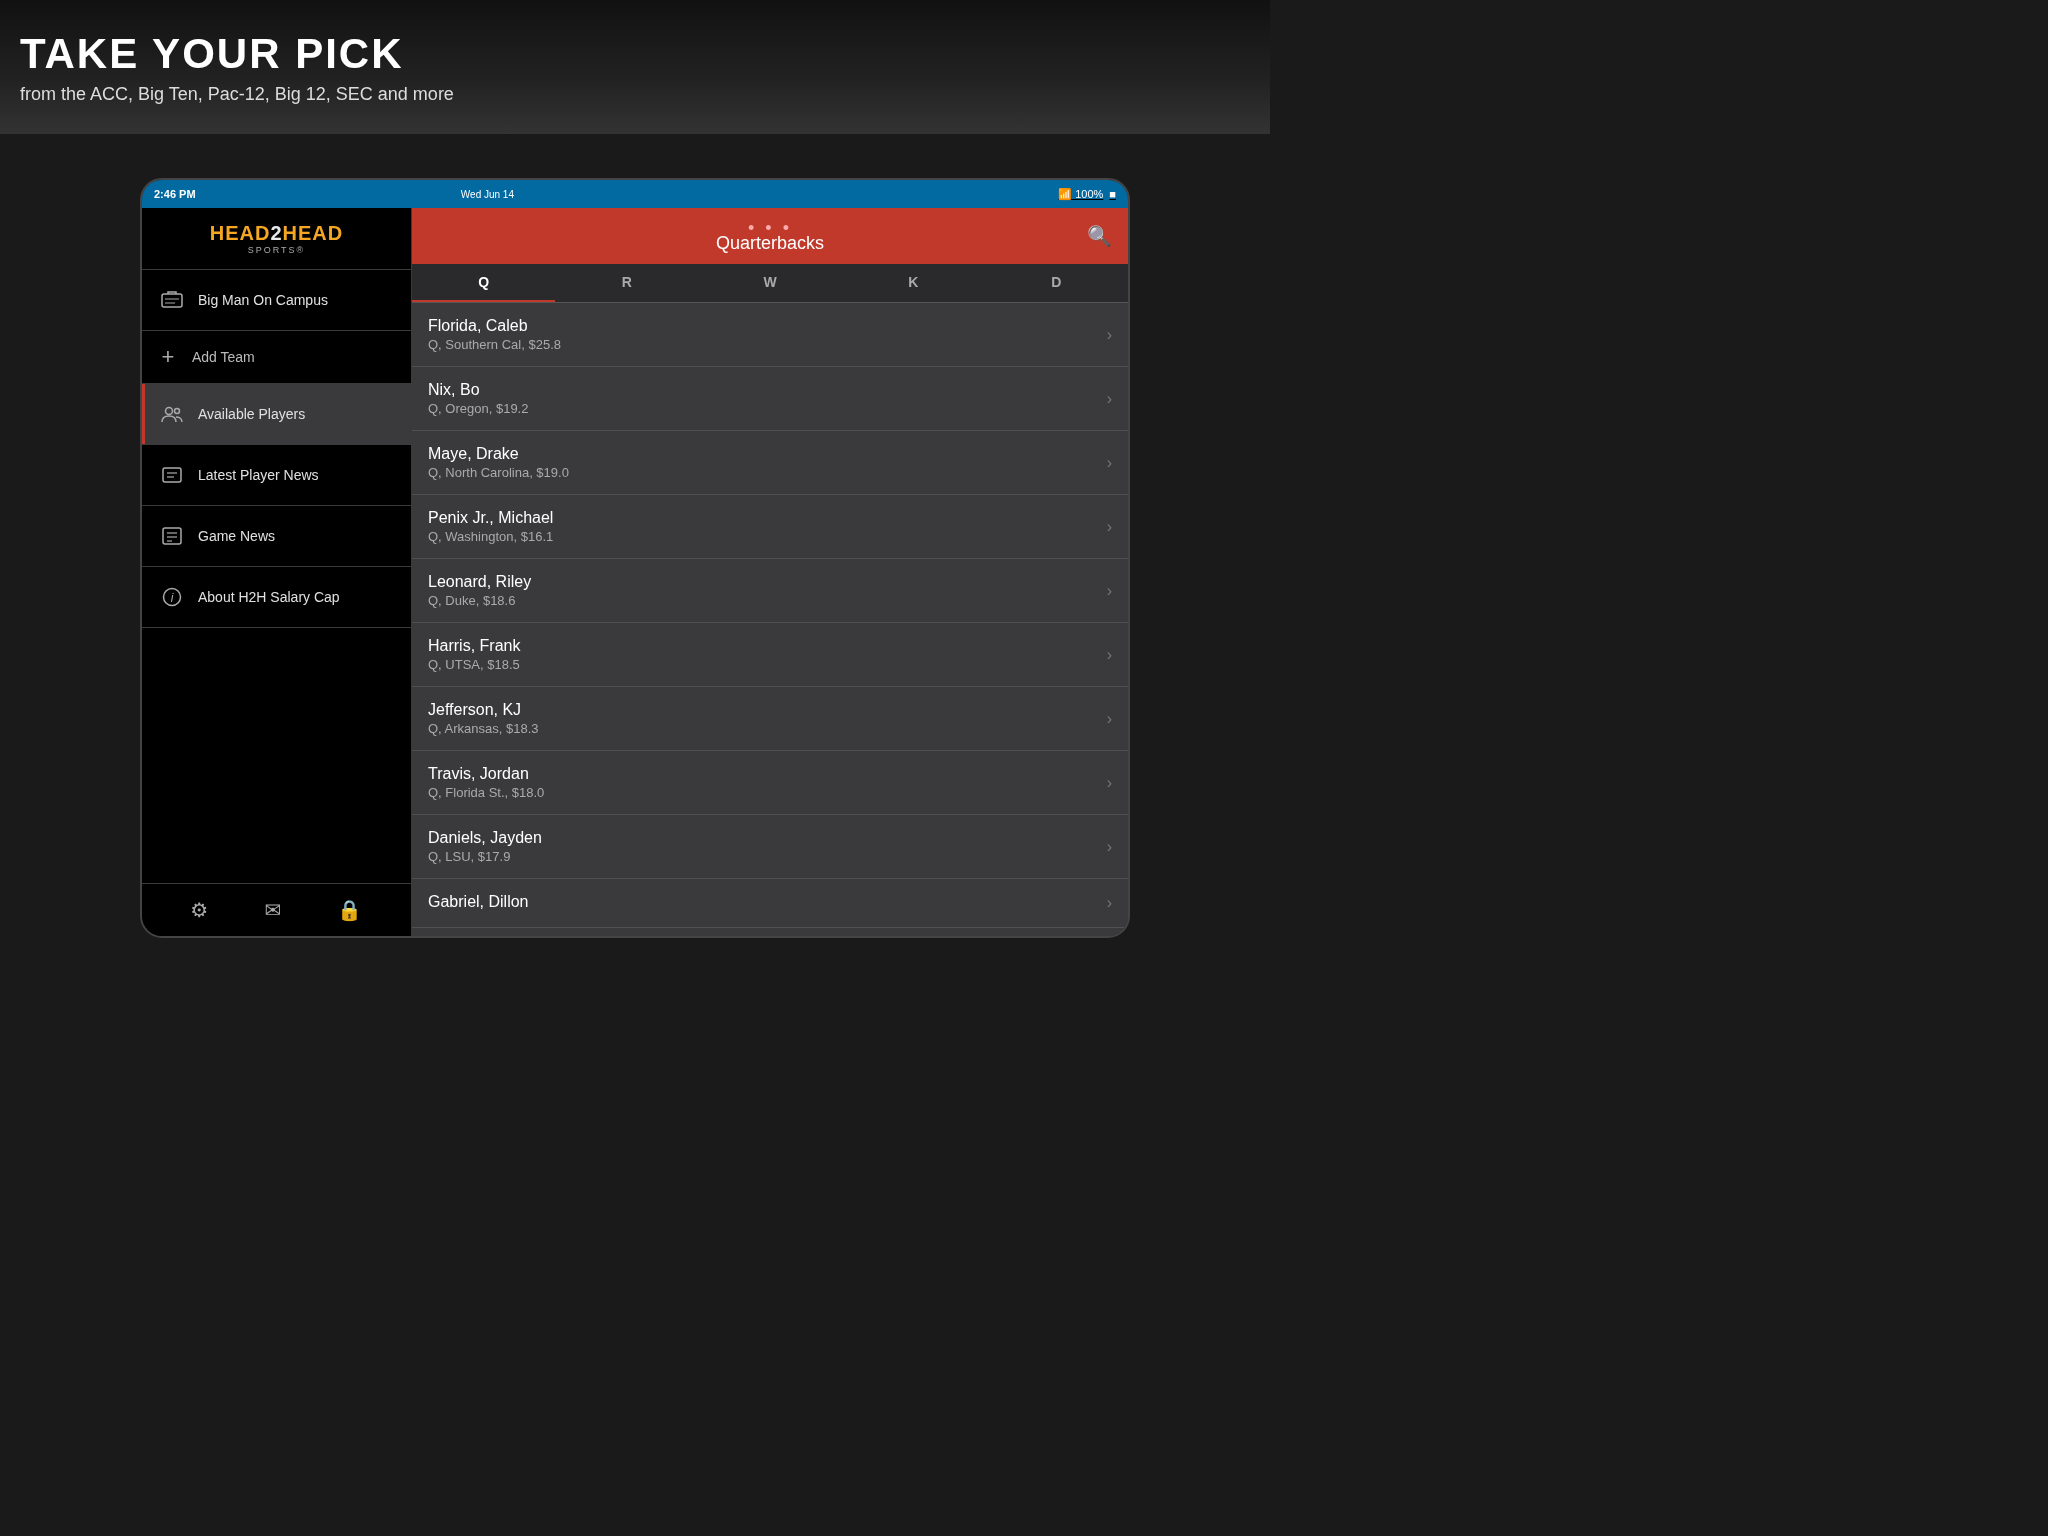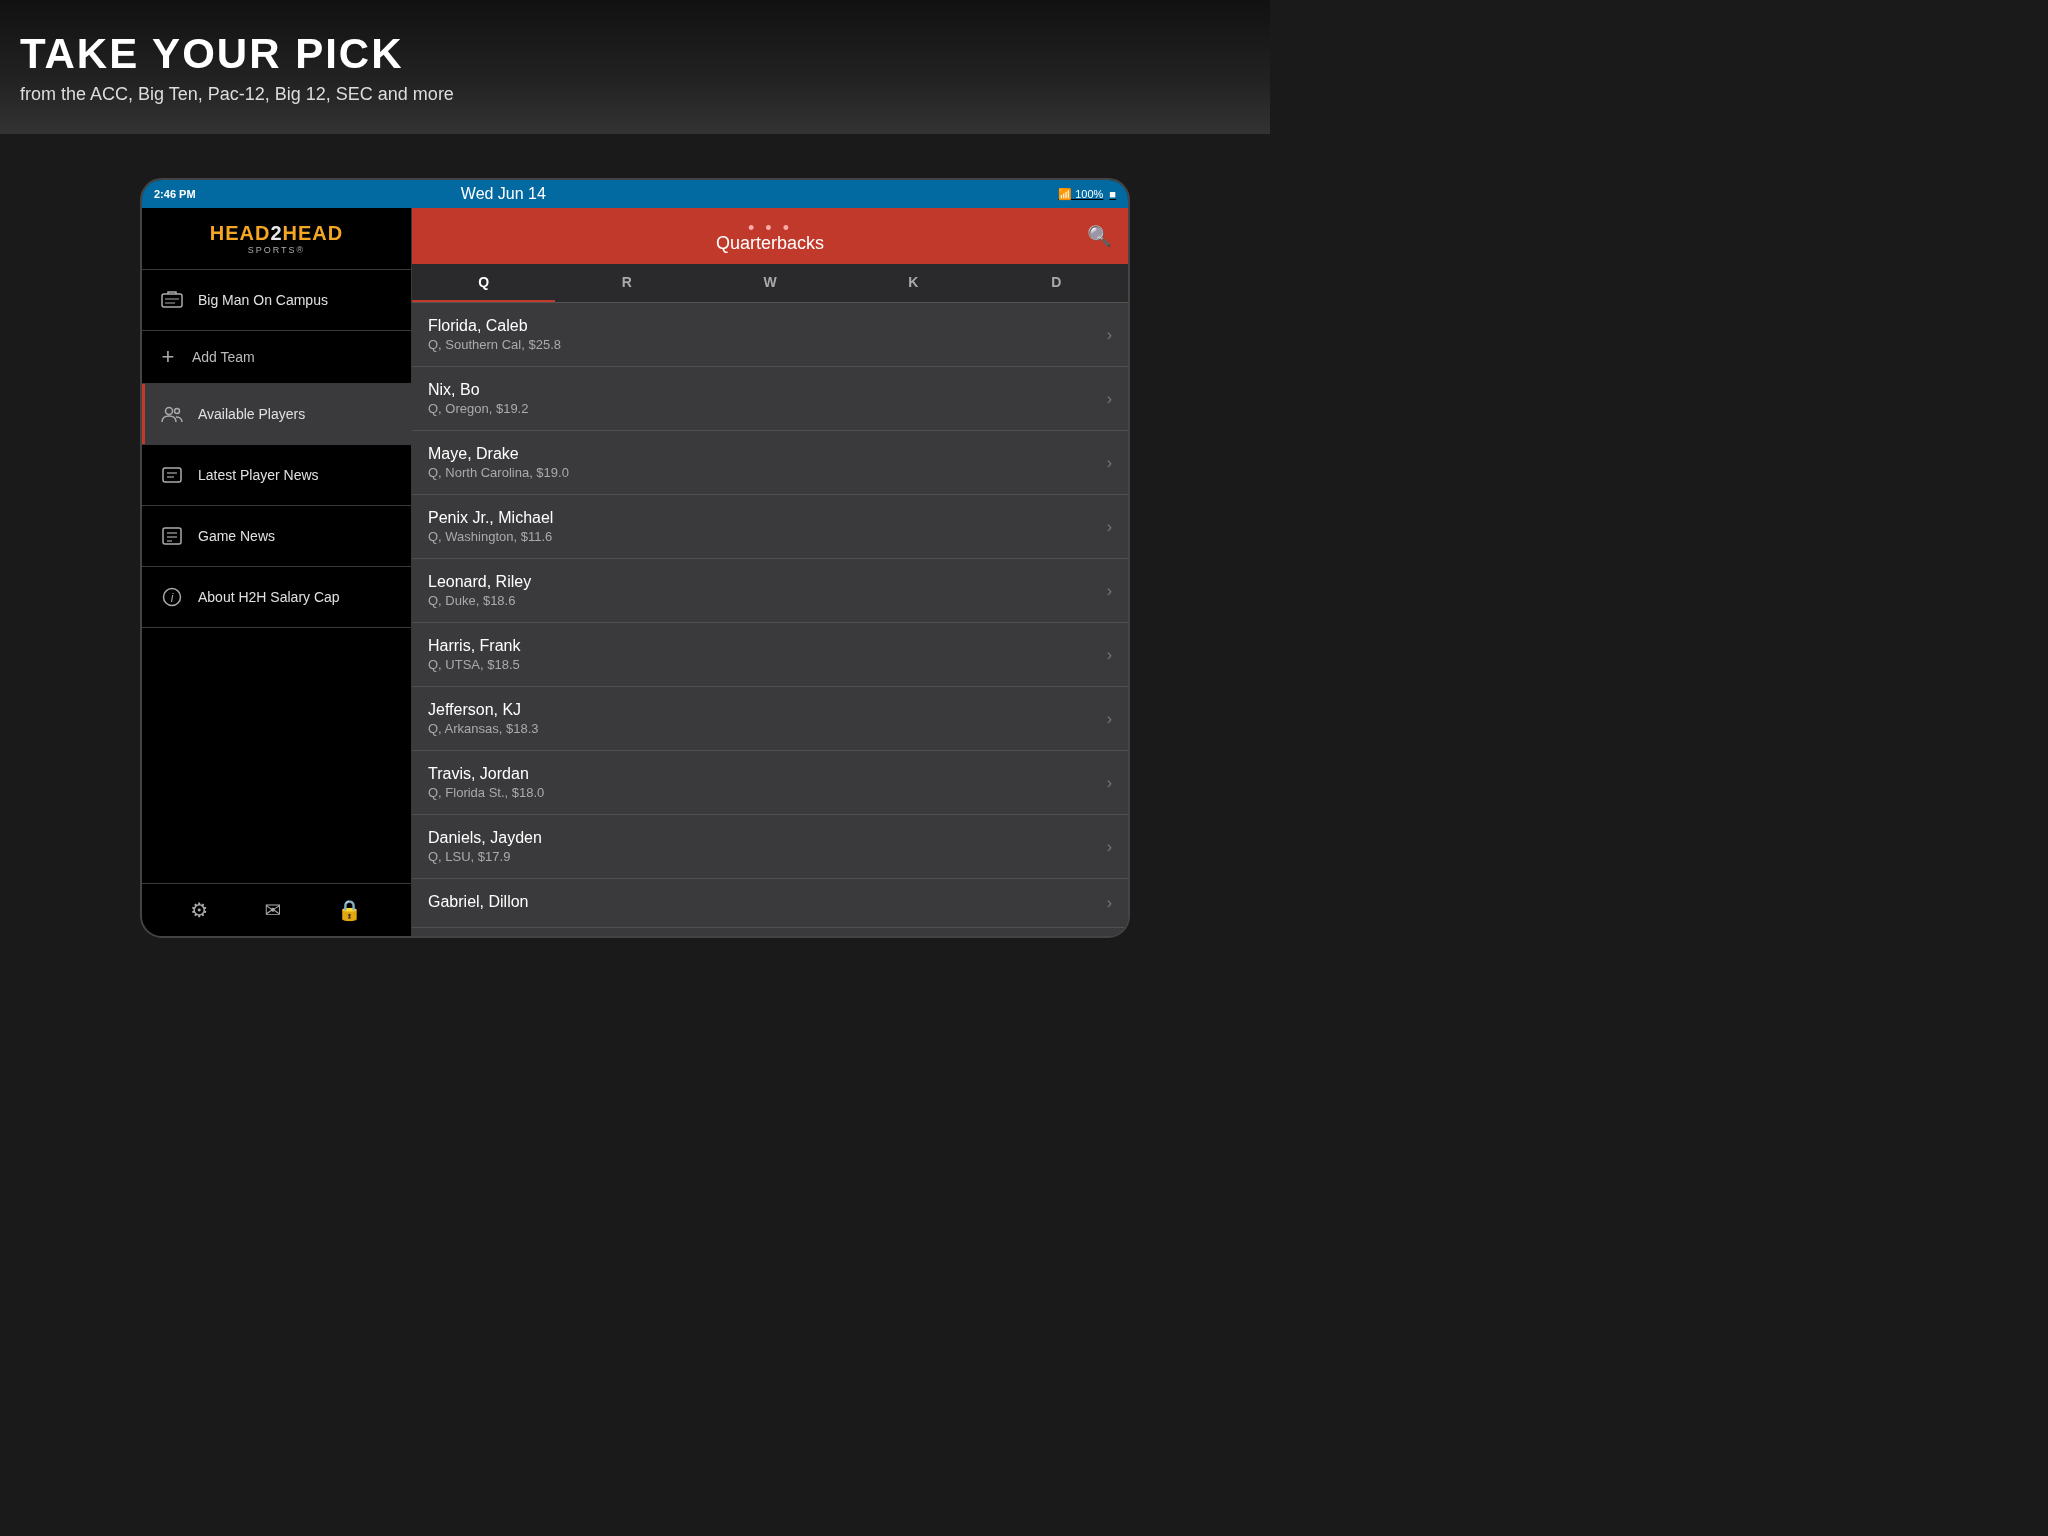--- a/index.html
+++ b/index.html
@@ -64,21 +64,21 @@
       flex-shrink: 0;
     }
     .status-time {
       color: #fff;
       font-size: 11px;
       font-weight: 600;
       flex: 1;
     }
     .status-date {
       color: #fff;
-      font-size: 16px;
+      font-size: 10px;
       margin-left: 8px;
       flex: 2;
     }
     .status-right {
       display: flex;
       align-items: center;
       gap: 6px;
       text-decoration: underline;
     }
     .status-wifi {
@@ -415,21 +415,21 @@
           <div class="player-info">
             <div class="player-name">Maye, Drake</div>
             <div class="player-details">Q, North Carolina, $19.0</div>
           </div>
           <span class="chevron">›</span>
         </div>
 
         <div class="player-row">
           <div class="player-info">
             <div class="player-name">Penix Jr., Michael</div>
-            <div class="player-details">Q, Washington, $11.6</div>
+            <div class="player-details">Q, Washington, $16.1</div>
           </div>
           <span class="chevron">›</span>
         </div>
 
         <div class="player-row">
           <div class="player-info">
             <div class="player-name">Leonard, Riley</div>
             <div class="player-details">Q, Duke, $18.6</div>
           </div>
           <span class="chevron">›</span>

